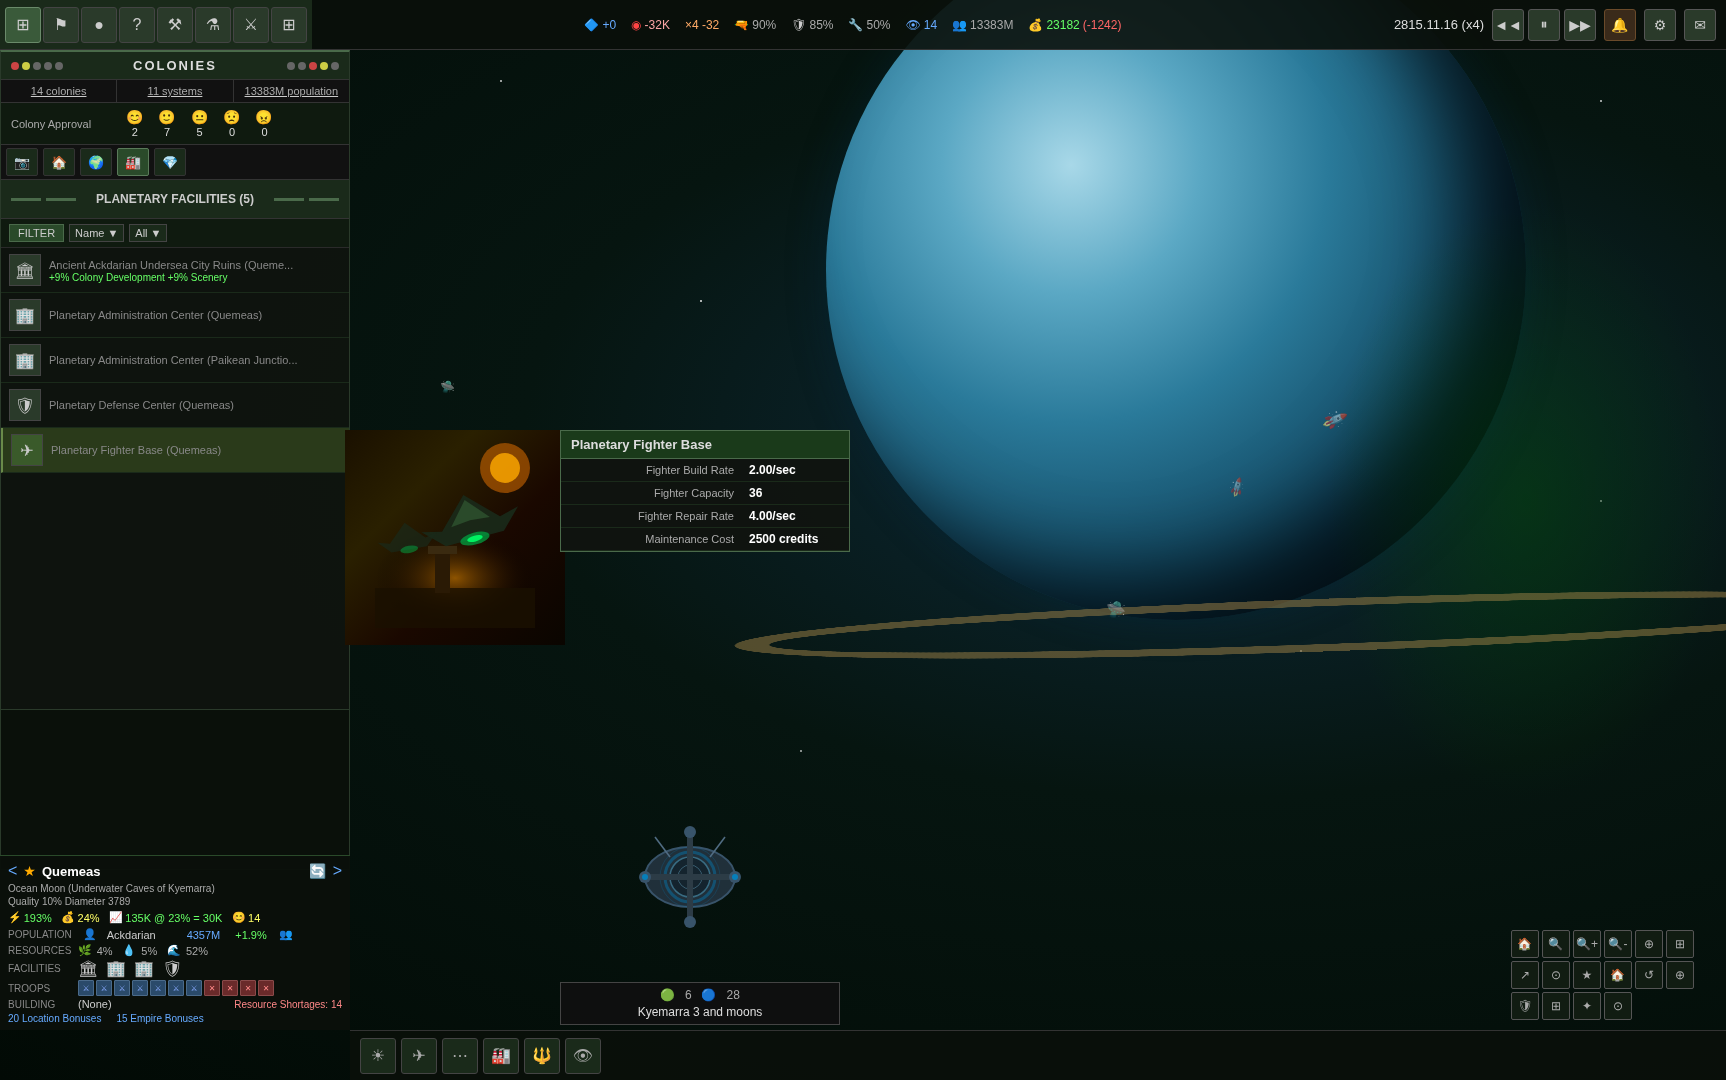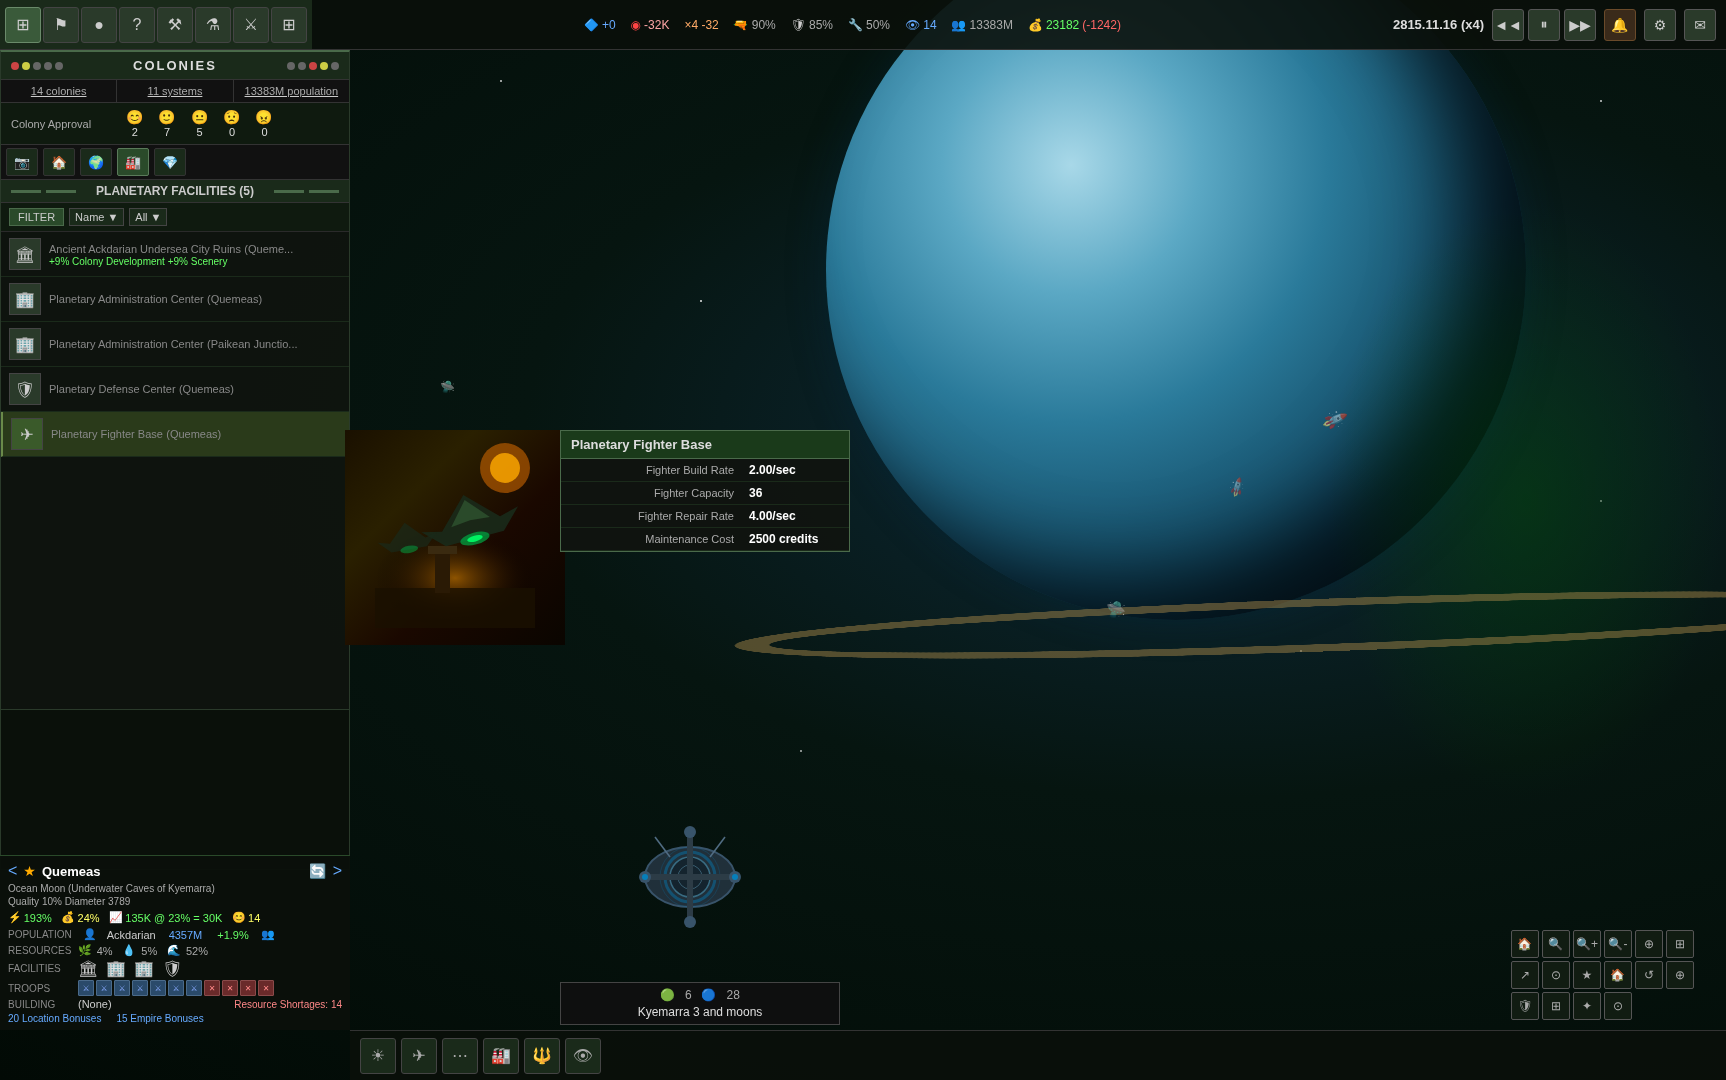--- a/index.html
+++ b/index.html
@@ -108,21 +108,21 @@
     #top-right {
       display: flex;
       align-items: center;
       gap: 8px;
       padding-right: 10px;
     }
 
     #date-display {
       color: #ddd;
       font-size: 13px;
-      font-weight: bold;
+      font-weight: normal;
     }
 
     
     #corner-icons {
       display: flex;
       gap: 4px;
     }
 
     .corner-icon {
       width: 32px;
@@ -240,21 +240,21 @@
       align-items: center;
       justify-content: center;
       cursor: pointer;
       font-size: 13px;
     }
     .tab-icon-btn.active { background: #2a4a2a; border-color: #5a7a5a; }
 
     
     #facilities-header {
       background: #1a2a1a;
-      padding: 4px 10px;
+      padding: 12px 10px;
       display: flex;
       align-items: center;
       gap: 5px;
       border-bottom: 1px solid #333;
       justify-content: space-between;
     }
 
     #facilities-title {
       color: #ccc;
       font-size: 12px;
@@ -808,21 +808,21 @@
     <div class="pstat pstat-yellow">
       <span>😊</span>
       <span>14</span>
     </div>
   </div>
 
   <div id="pop-row">
     <span class="row-label">POPULATION</span>
     <span>👤</span>
     <span>Ackdarian</span>
-    <span style="margin-left:3px;color:#6af">4357M</span>
+    <span style="margin-left:21px;color:#6af">4357M</span>
     <span style="margin-left:5px;color:#6f6">+1.9%</span>
     <span style="margin-left:3px;color:#6f6">👥</span>
   </div>
 
   <div id="resources-row">
     <span class="row-label">RESOURCES</span>
     <span style="color:#a84">🌿</span>
     <span style="color:#aaa"> 4%</span>
     <span style="color:#48a;margin-left:5px">💧</span>
     <span style="color:#aaa"> 5%</span>

